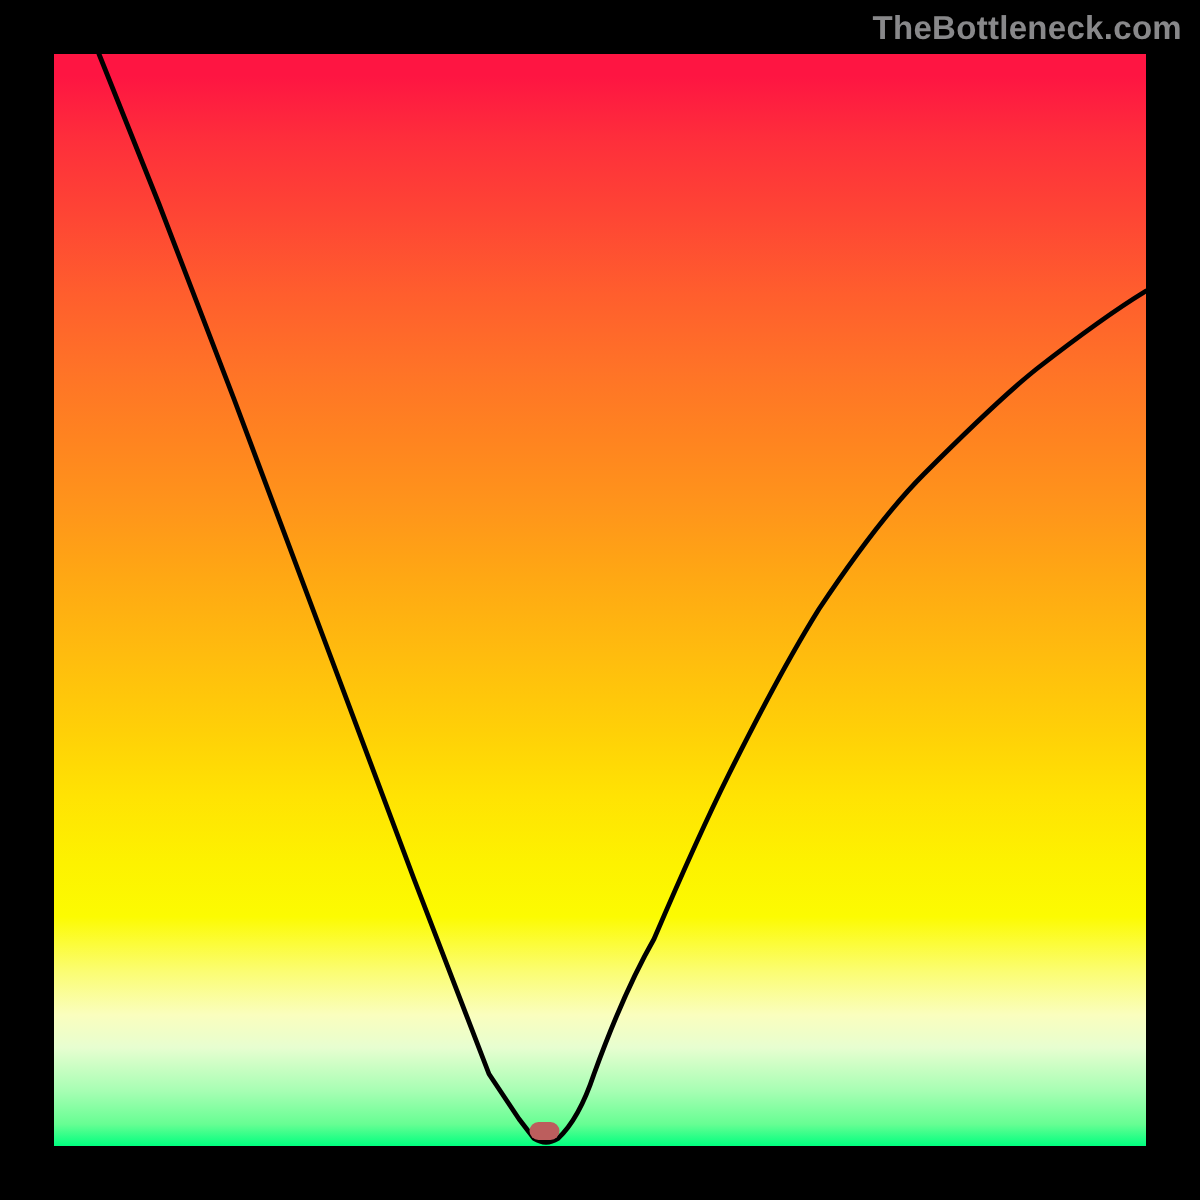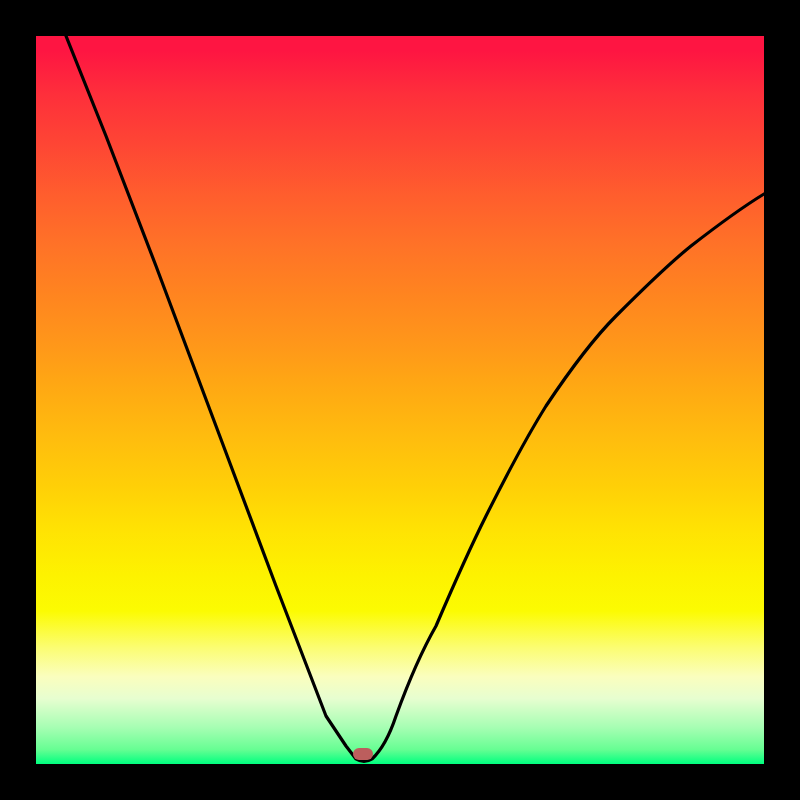--- a/index.html
+++ b/index.html
@@ -91,13 +91,14 @@
                Q 350 710 360 680
                Q 380 625 400 590
                Q 430 520 450 480
                Q 485 410 510 370
                Q 550 310 580 280
                Q 630 230 655 210
                Q 700 175 728 158" fill="none" stroke="#000000" stroke-width="3.2" stroke-linecap="round" stroke-linejoin="round"></path>
     </svg>
     <div class="red-pill" style="left:317px; top:712px;"></div>
   </div>
+  <div class="watermark">TheBottleneck.com</div>
 </div>
 
 </body></html>

